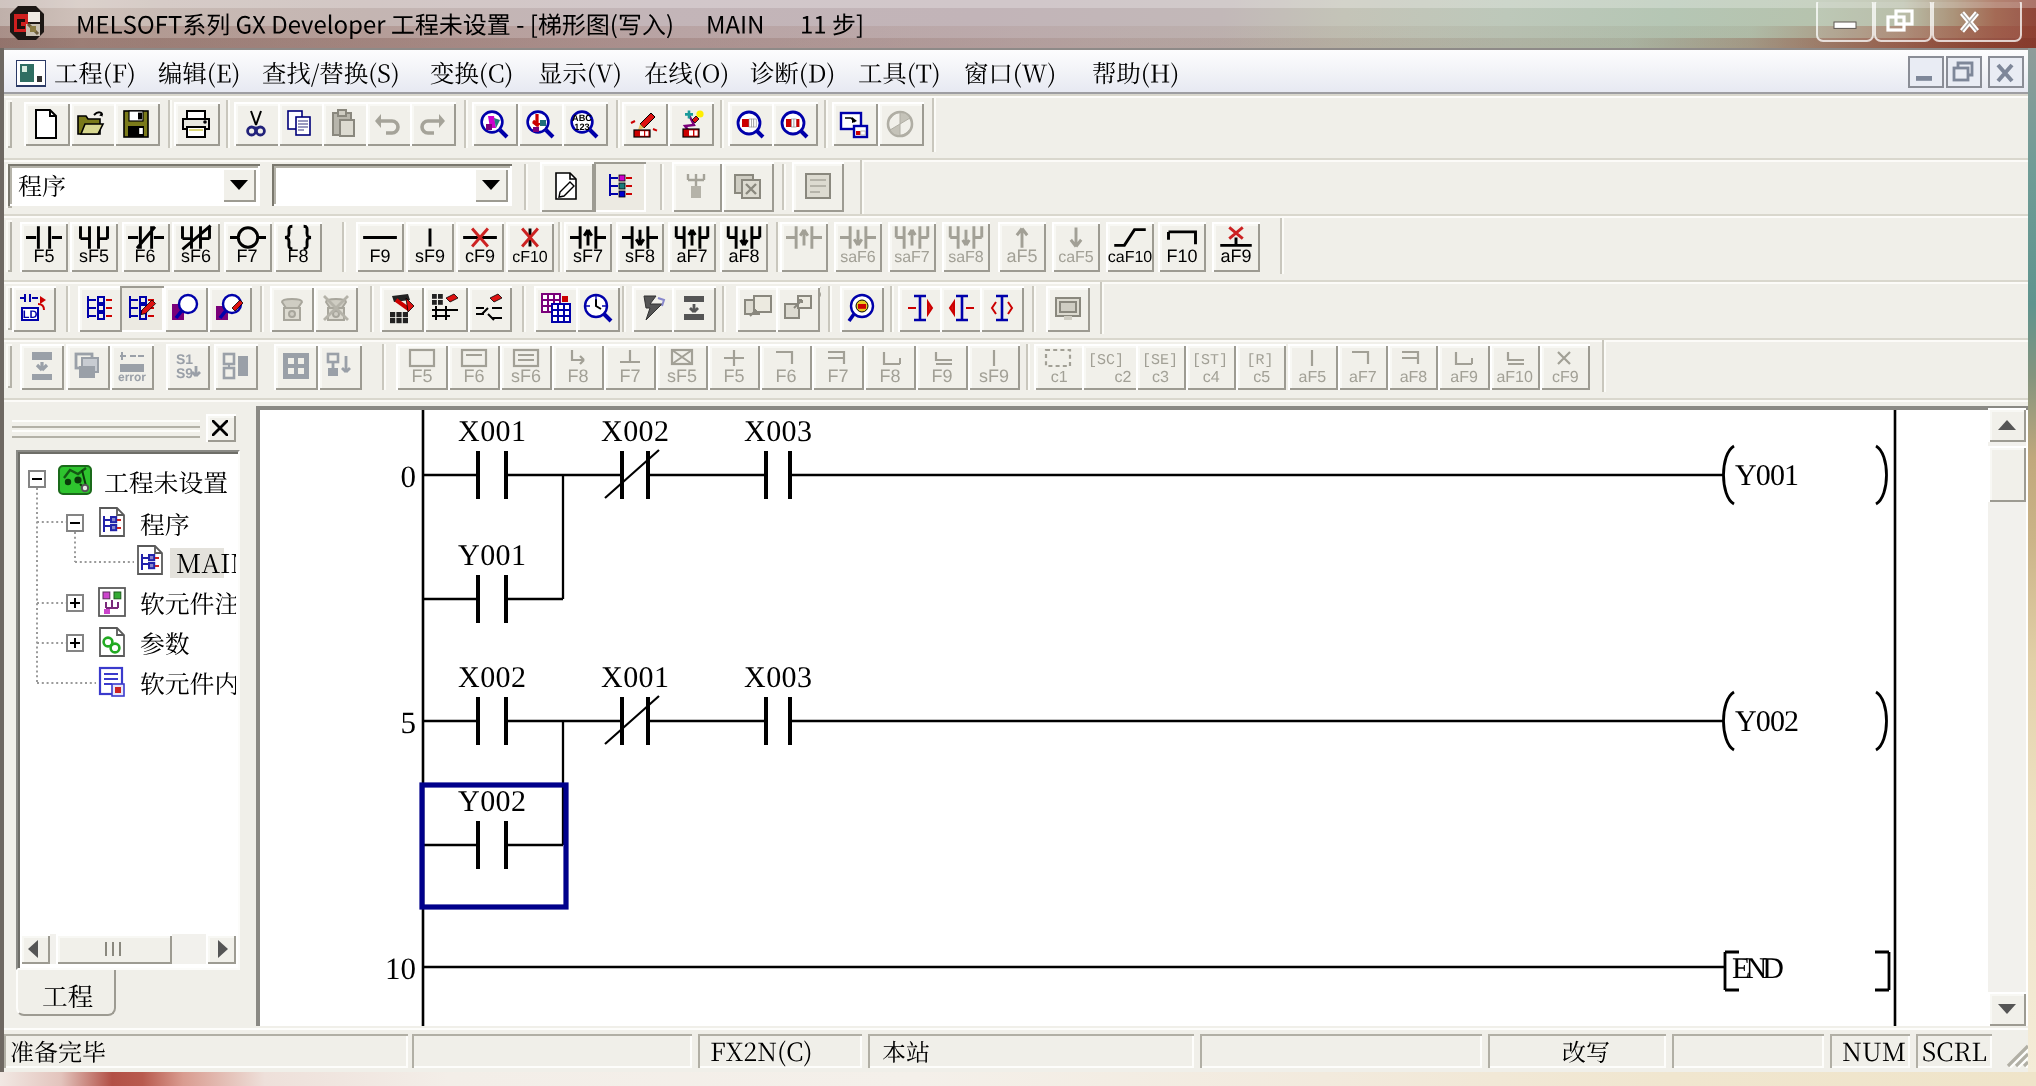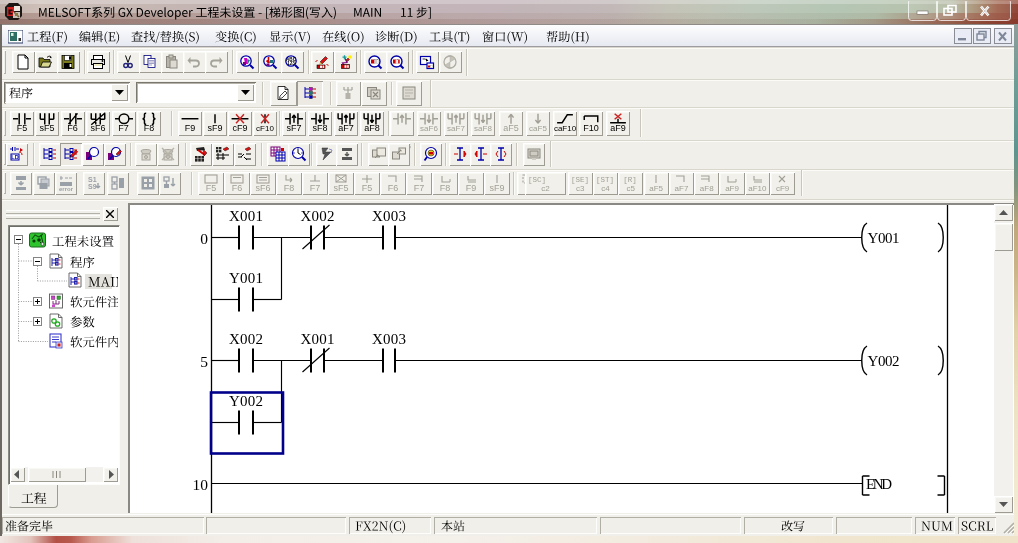--- a/index.html
+++ b/index.html
@@ -762,21 +762,21 @@
       <path d="M8 2v8" stroke="#a2a096" stroke-width="1.1"></path>
     </svg>
     <div class="lbl dis" style="top:12px;font-size:9px">sF9</div>
   </div>
 <div class="b" style="left:517px;top:172px;width:25.3px;height:23px">
     <svg style="left:4px;top:1px" width="16" height="11" viewBox="0 0 16 11">
       <rect x="2" y="2" width="12" height="8" fill="none" stroke="#a2a096" stroke-dasharray="2 1.6" stroke-width="1.1"></rect>
     </svg>
     <div class="lbl dis" style="top:12px;font-size:8px">c1</div>
   </div>
-<div class="b" style="left:525px;top:172px;width:41px;height:23px">
+<div class="b" style="left:541px;top:172px;width:41px;height:23px">
     <svg style="left:4px;top:1px" width="16" height="11" viewBox="0 0 16 11">
       <text x="8" y="9" font-size="7.5" text-anchor="middle" font-family="Liberation Mono" fill="#a2a096">[SC]</text>
     </svg>
     <div class="lbl dis" style="top:12px;font-size:8px">c2</div>
   </div>
 <div class="b" style="left:567.5999999999999px;top:172px;width:25.3px;height:23px">
     <svg style="left:4px;top:1px" width="16" height="11" viewBox="0 0 16 11">
       <text x="8" y="9" font-size="7.5" text-anchor="middle" font-family="Liberation Mono" fill="#a2a096">[SE]</text>
     </svg>
     <div class="lbl dis" style="top:12px;font-size:8px">c3</div>

